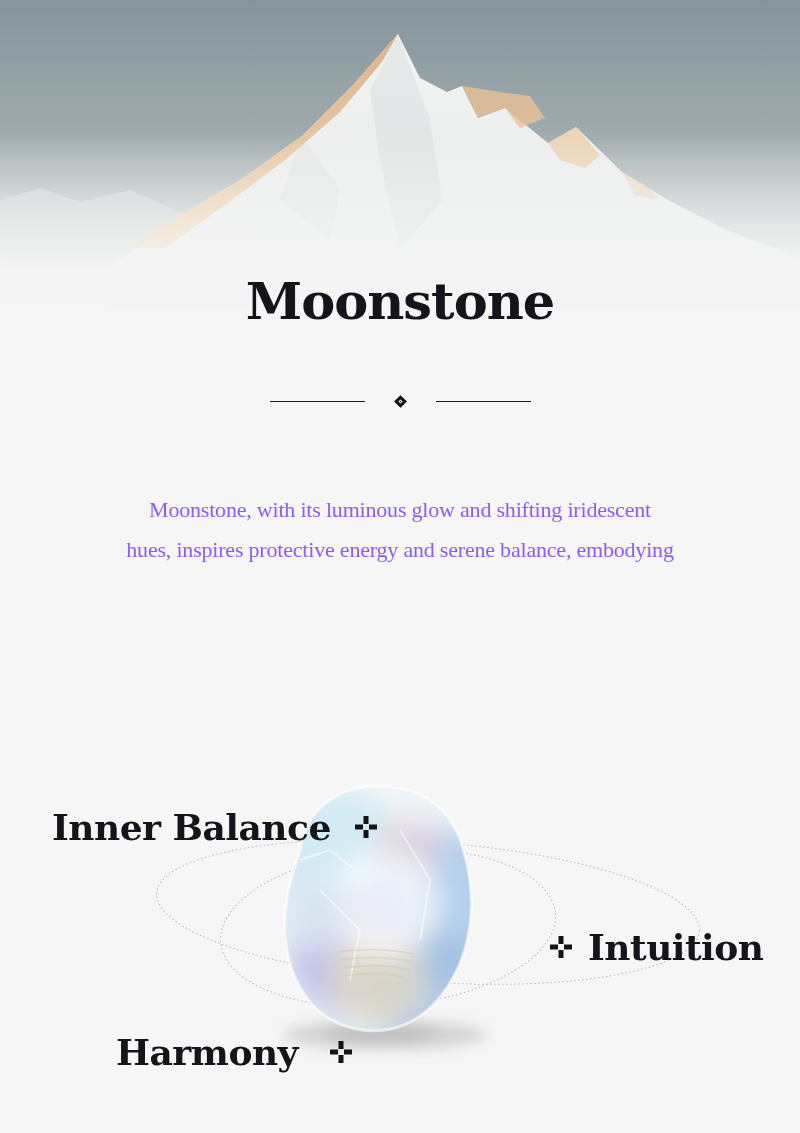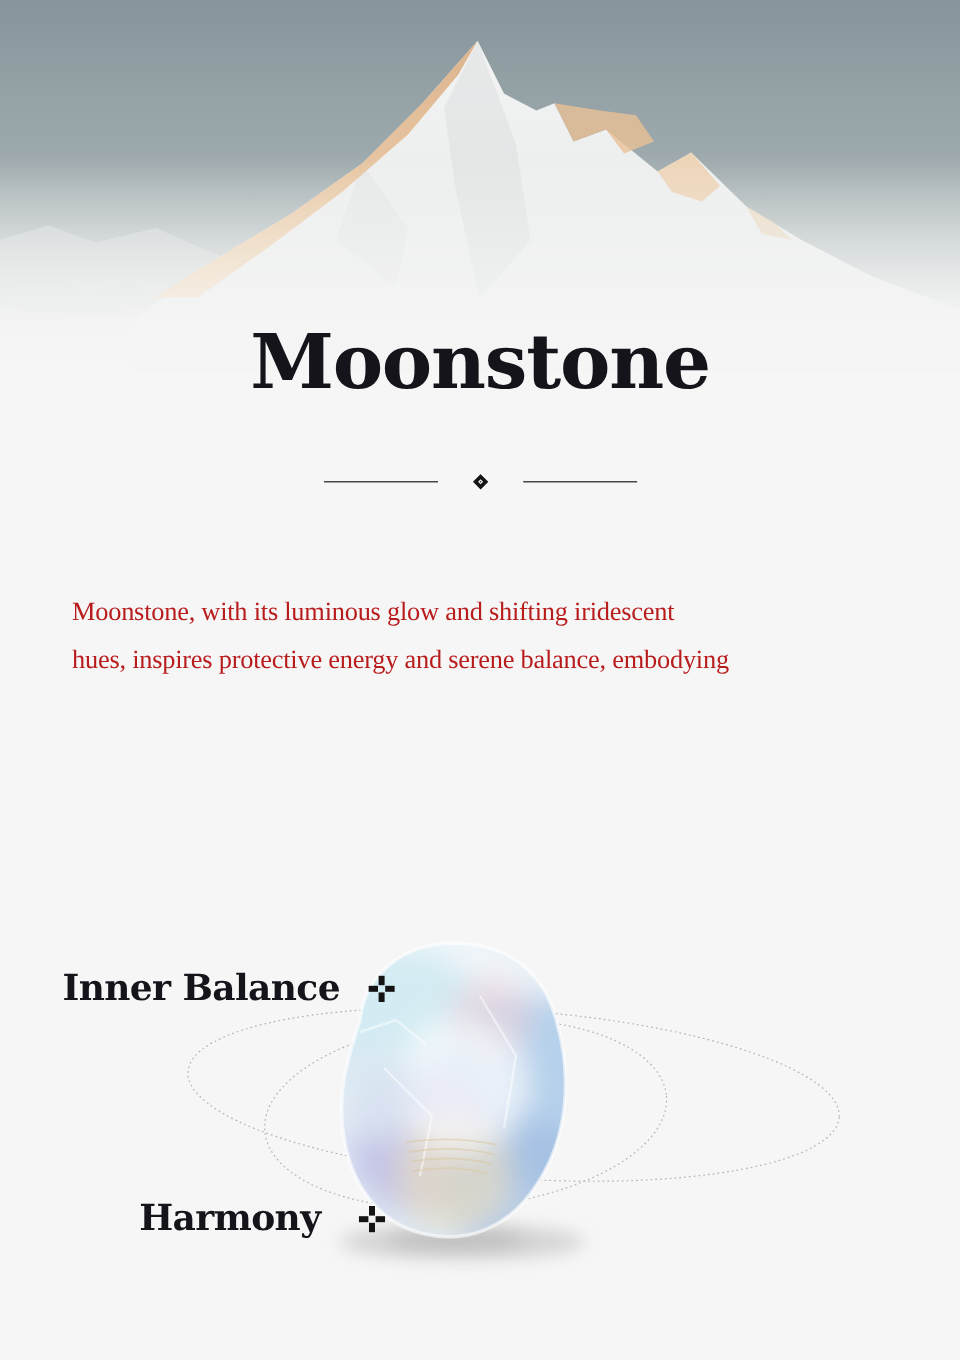--- a/index.html
+++ b/index.html
@@ -6,53 +6,53 @@
   body{font-family:"Liberation Serif",serif;background:#f6f6f6;}
   .canvas{position:relative;width:800px;height:1133px;margin:0 auto;background:#f6f6f6;overflow:hidden;}
 
   
   .hero{position:absolute;top:0;left:0;width:800px;height:440px;display:block;}
 
   
   .page-title{
     position:absolute;top:266px;left:0;width:800px;margin:0;
     text-align:center;font-family:"DejaVu Serif",serif;font-weight:700;
-    font-size:63px;line-height:70px;letter-spacing:-1px;color:#14141a;
+    font-size:51px;line-height:70px;letter-spacing:-1px;color:#14141a;
   }
 
   
   .divider{
     position:absolute;top:394px;left:0;width:800px;height:14px;
     display:flex;align-items:center;justify-content:center;gap:31px;
   }
   .divider .rule{width:95px;height:1px;background:#1c1c1c;}
   .divider .diamond{width:9px;height:9px;background:#141414;transform:rotate(45deg);
     box-shadow:inset 0 0 0 3px #141414, inset 0 0 0 4px #f1f1f1;}
 
   
   .description{
     position:absolute;top:490px;left:50%;transform:translateX(-50%);
-    width:680px;text-align:left;color:#b91c1c;
+    width:680px;text-align:center;color:#8b5cf6;
     font-family:"Liberation Serif",serif;font-size:22px;line-height:40px;
     letter-spacing:-0.2px;white-space:nowrap;
   }
 
   
   .scene{position:absolute;top:740px;left:0;width:800px;height:372px;display:block;}
 
   
   .feature{
     position:absolute;display:flex;align-items:center;
-    font-family:"DejaVu Serif",serif;font-weight:700;font-size:30px;
+    font-family:"DejaVu Serif",serif;font-weight:700;font-size:36px;
     letter-spacing:-0.5px;color:#14141a;white-space:nowrap;
   }
   .feature .cross{flex:0 0 auto;display:block;}
   .feature-inner-balance{left:52px;top:806px;gap:24px;}
   .feature-intuition{left:550px;top:926px;gap:16px;}
-  .feature-harmony{left:116px;top:998px;gap:32px;}
+  .feature-harmony{left:116px;top:1031px;gap:32px;}
 </style>
 </head>
 <body>
 
 <div class="canvas">
 
   <svg class="hero" viewBox="0 0 800 440" aria-hidden="true">
     <defs>
       <linearGradient id="sky" x1="0" y1="0" x2="0" y2="1">
         <stop offset="0" stop-color="#87959b"></stop>
@@ -168,20 +168,31 @@
     <svg class="cross" width="22" height="22" viewBox="0 0 22 22">
       <g fill="#141414">
         <rect x="8.5" y="0" width="5" height="8"></rect>
         <rect x="8.5" y="14" width="5" height="8"></rect>
         <rect x="0" y="8.5" width="8" height="5"></rect>
         <rect x="14" y="8.5" width="8" height="5"></rect>
       </g>
     </svg>
   </div>
 
+  <div class="feature feature-intuition">
+    <svg class="cross" width="22" height="22" viewBox="0 0 22 22">
+      <g fill="#141414">
+        <rect x="8.5" y="0" width="5" height="8"></rect>
+        <rect x="8.5" y="14" width="5" height="8"></rect>
+        <rect x="0" y="8.5" width="8" height="5"></rect>
+        <rect x="14" y="8.5" width="8" height="5"></rect>
+      </g>
+    </svg>
+    <span>Intuition</span>
+  </div>
 
   <div class="feature feature-harmony">
     <span>Harmony</span>
     <svg class="cross" width="22" height="22" viewBox="0 0 22 22">
       <g fill="#141414">
         <rect x="8.5" y="0" width="5" height="8"></rect>
         <rect x="8.5" y="14" width="5" height="8"></rect>
         <rect x="0" y="8.5" width="8" height="5"></rect>
         <rect x="14" y="8.5" width="8" height="5"></rect>
       </g>

